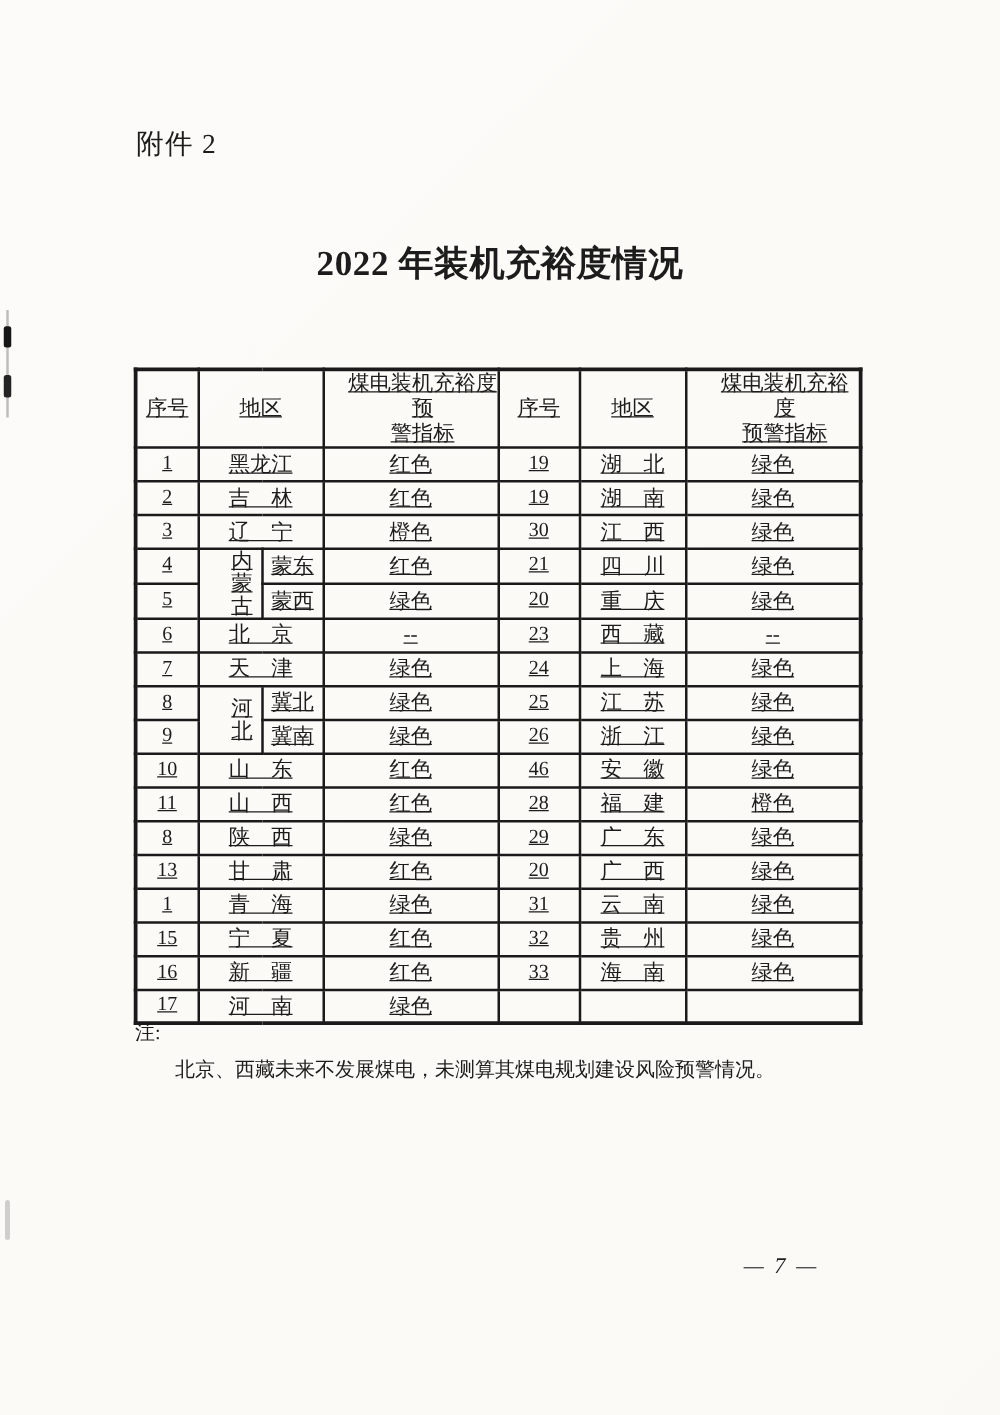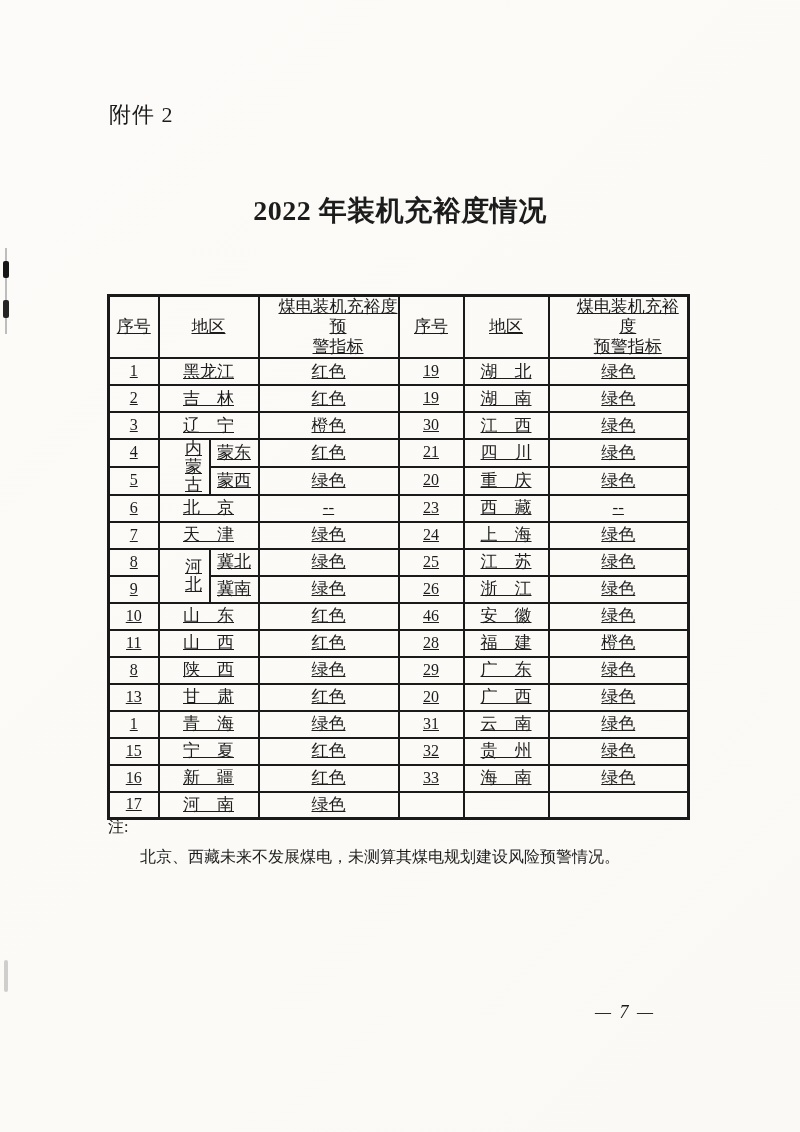--- a/index.html
+++ b/index.html
@@ -26,21 +26,21 @@
     font-weight:normal; padding:0; overflow:hidden;
     font-size:17px;
   }
   thead tr { height:43px; }
   tbody tr { height:27px; }
   th { line-height:20px; }
   td { line-height:1.05; }
   .pre { white-space:pre-line;padding-left:19px; }
   td.num { font-size:16px; }
   .note { position:absolute; left:108px; top:812px; font-size:16px; line-height:30px; }
-  .note-line2 { padding-left:32px; }
+  .note-line2 { padding-left:32px;font-family:Liberation Mono, monospace; }
   .page-number { position:absolute; left:560px; top:1002px; width:130px; text-align:center; font-size:18px; font-style:italic; letter-spacing:2px; }
   
   .artifact { position:absolute; pointer-events:none; }
   .a-line  { left:5px; top:248px; width:2px; height:86px; background:#8a8a8a; opacity:.55; }
   .a-blob1 { left:3px; top:261px; width:6px; height:17px; background:#161616; border-radius:2px; }
   .a-blob2 { left:3px; top:300px; width:6px; height:18px; background:#242424; border-radius:2px; }
   .a-smudge{ left:4px; top:960px; width:4px; height:32px; background:#9a9a9a; opacity:.45; border-radius:2px; }
 </style>
 </head>
 <body>

